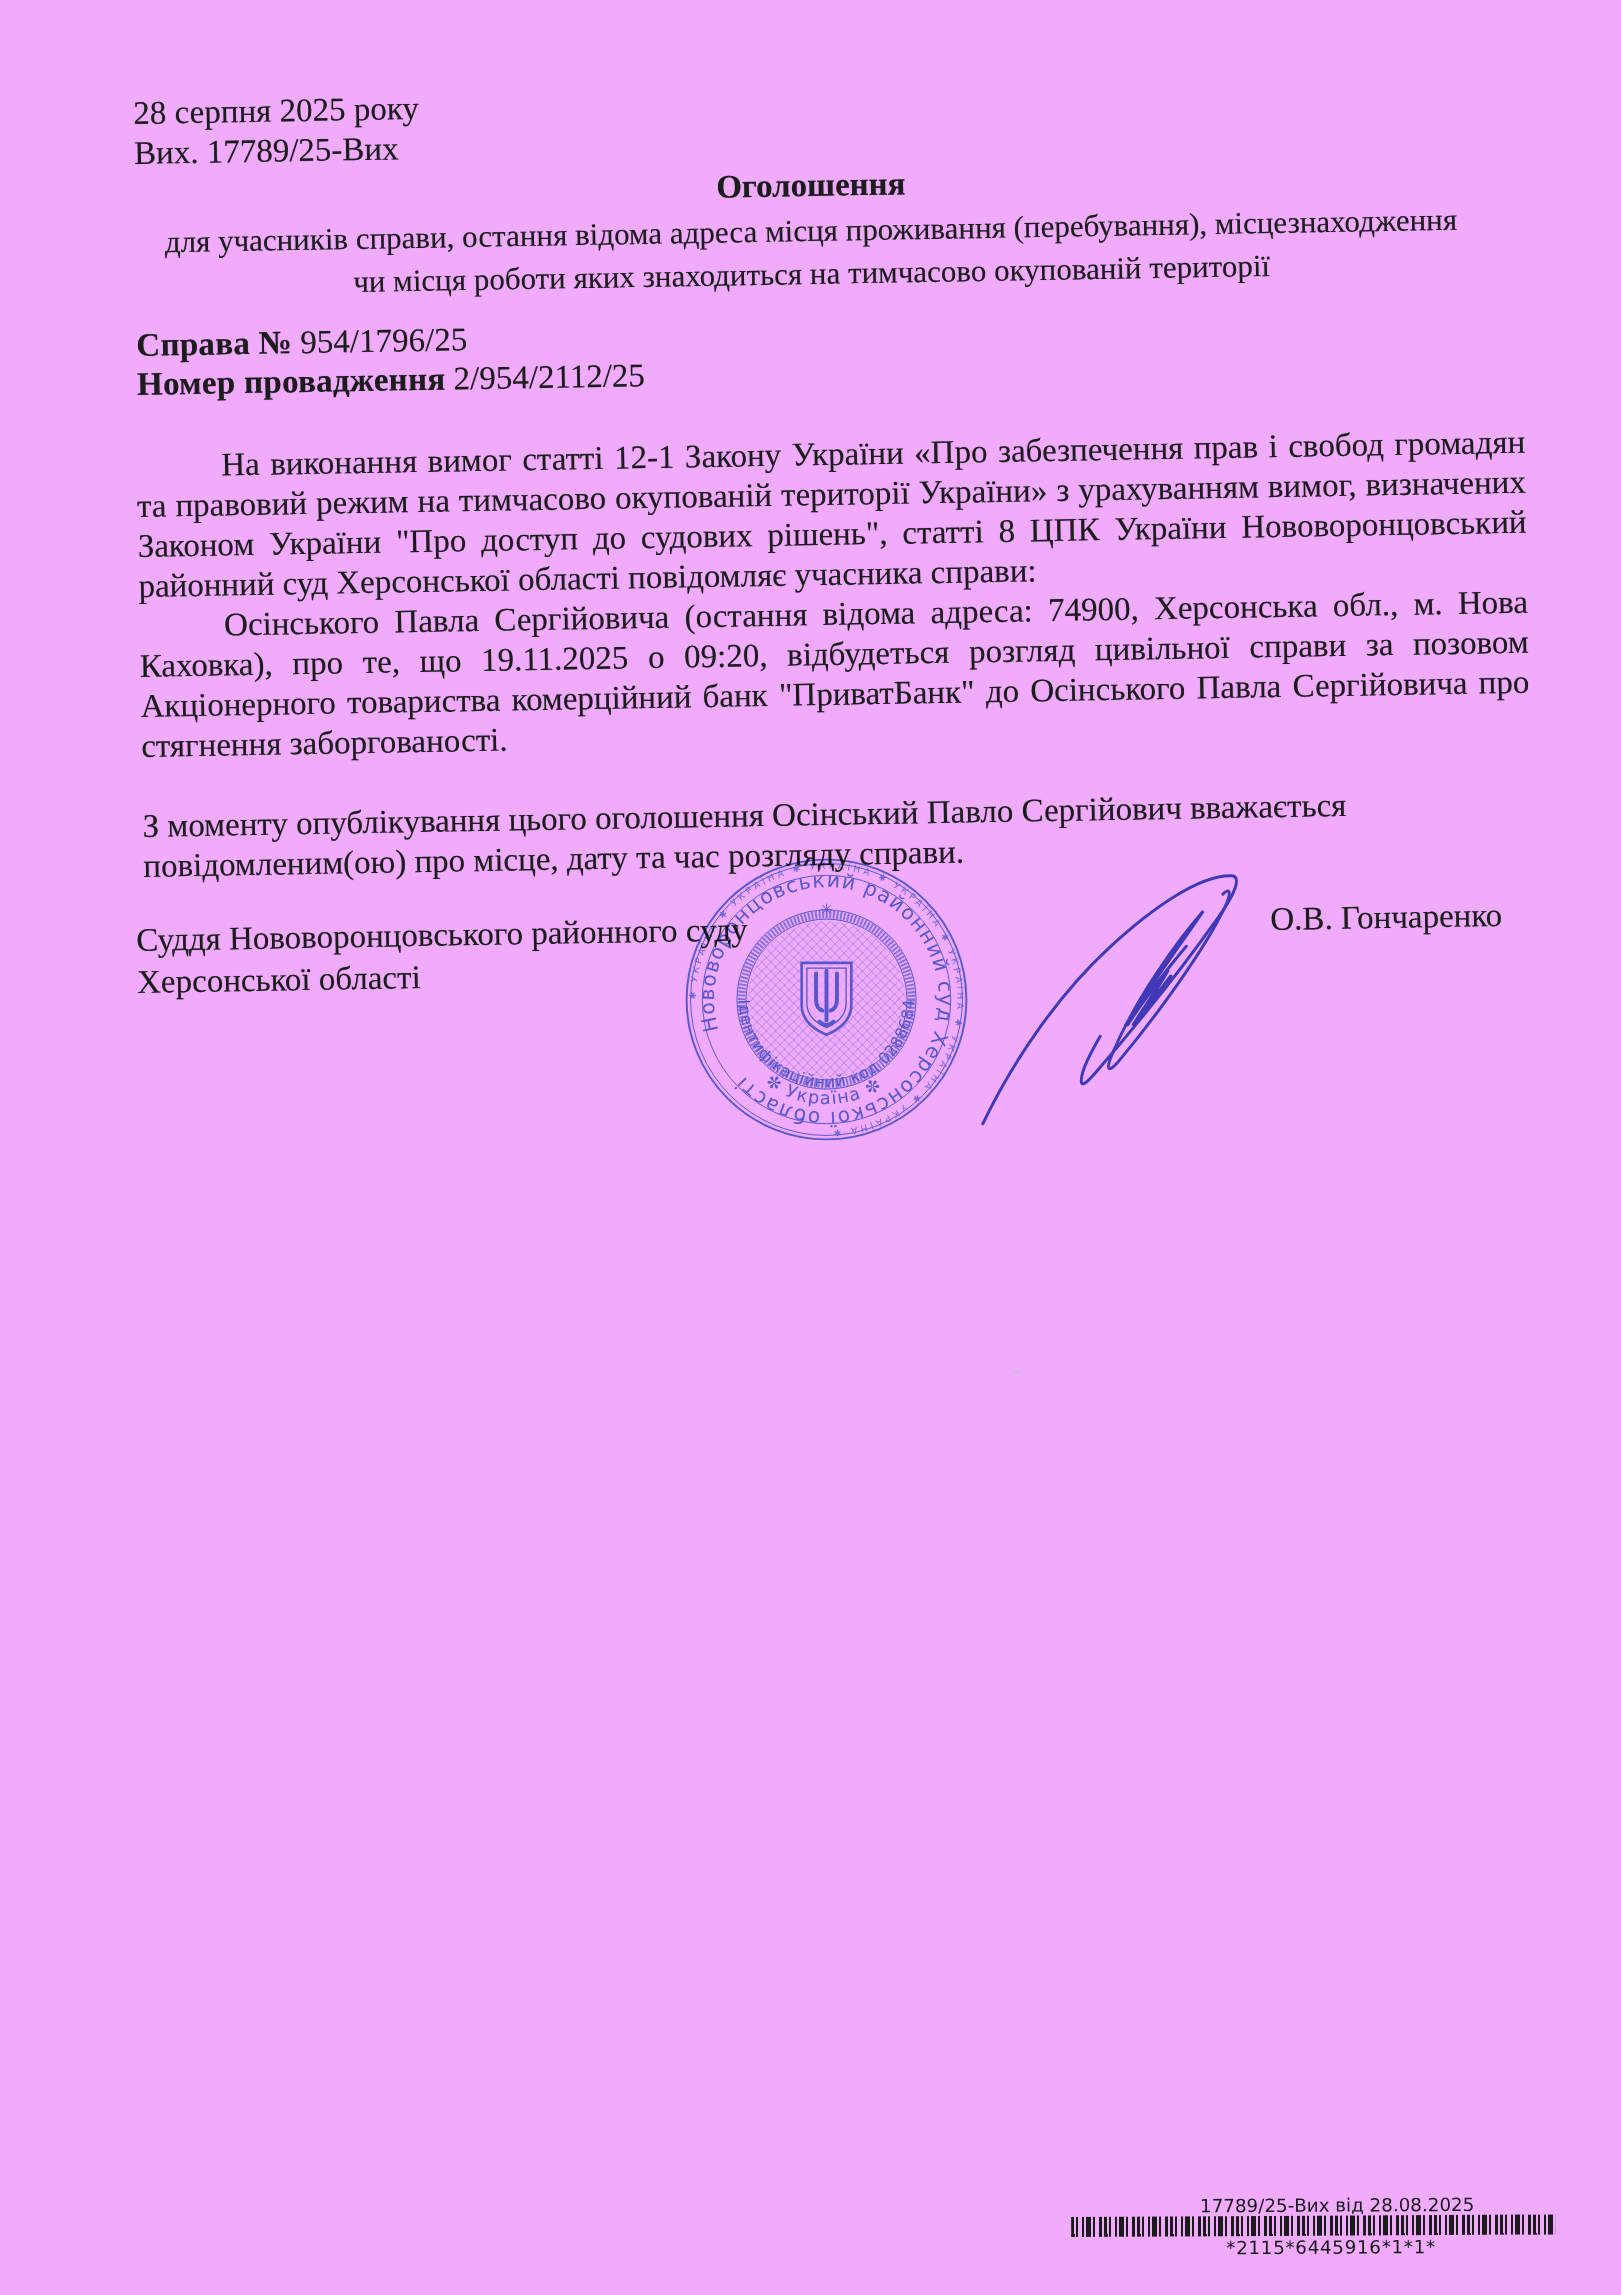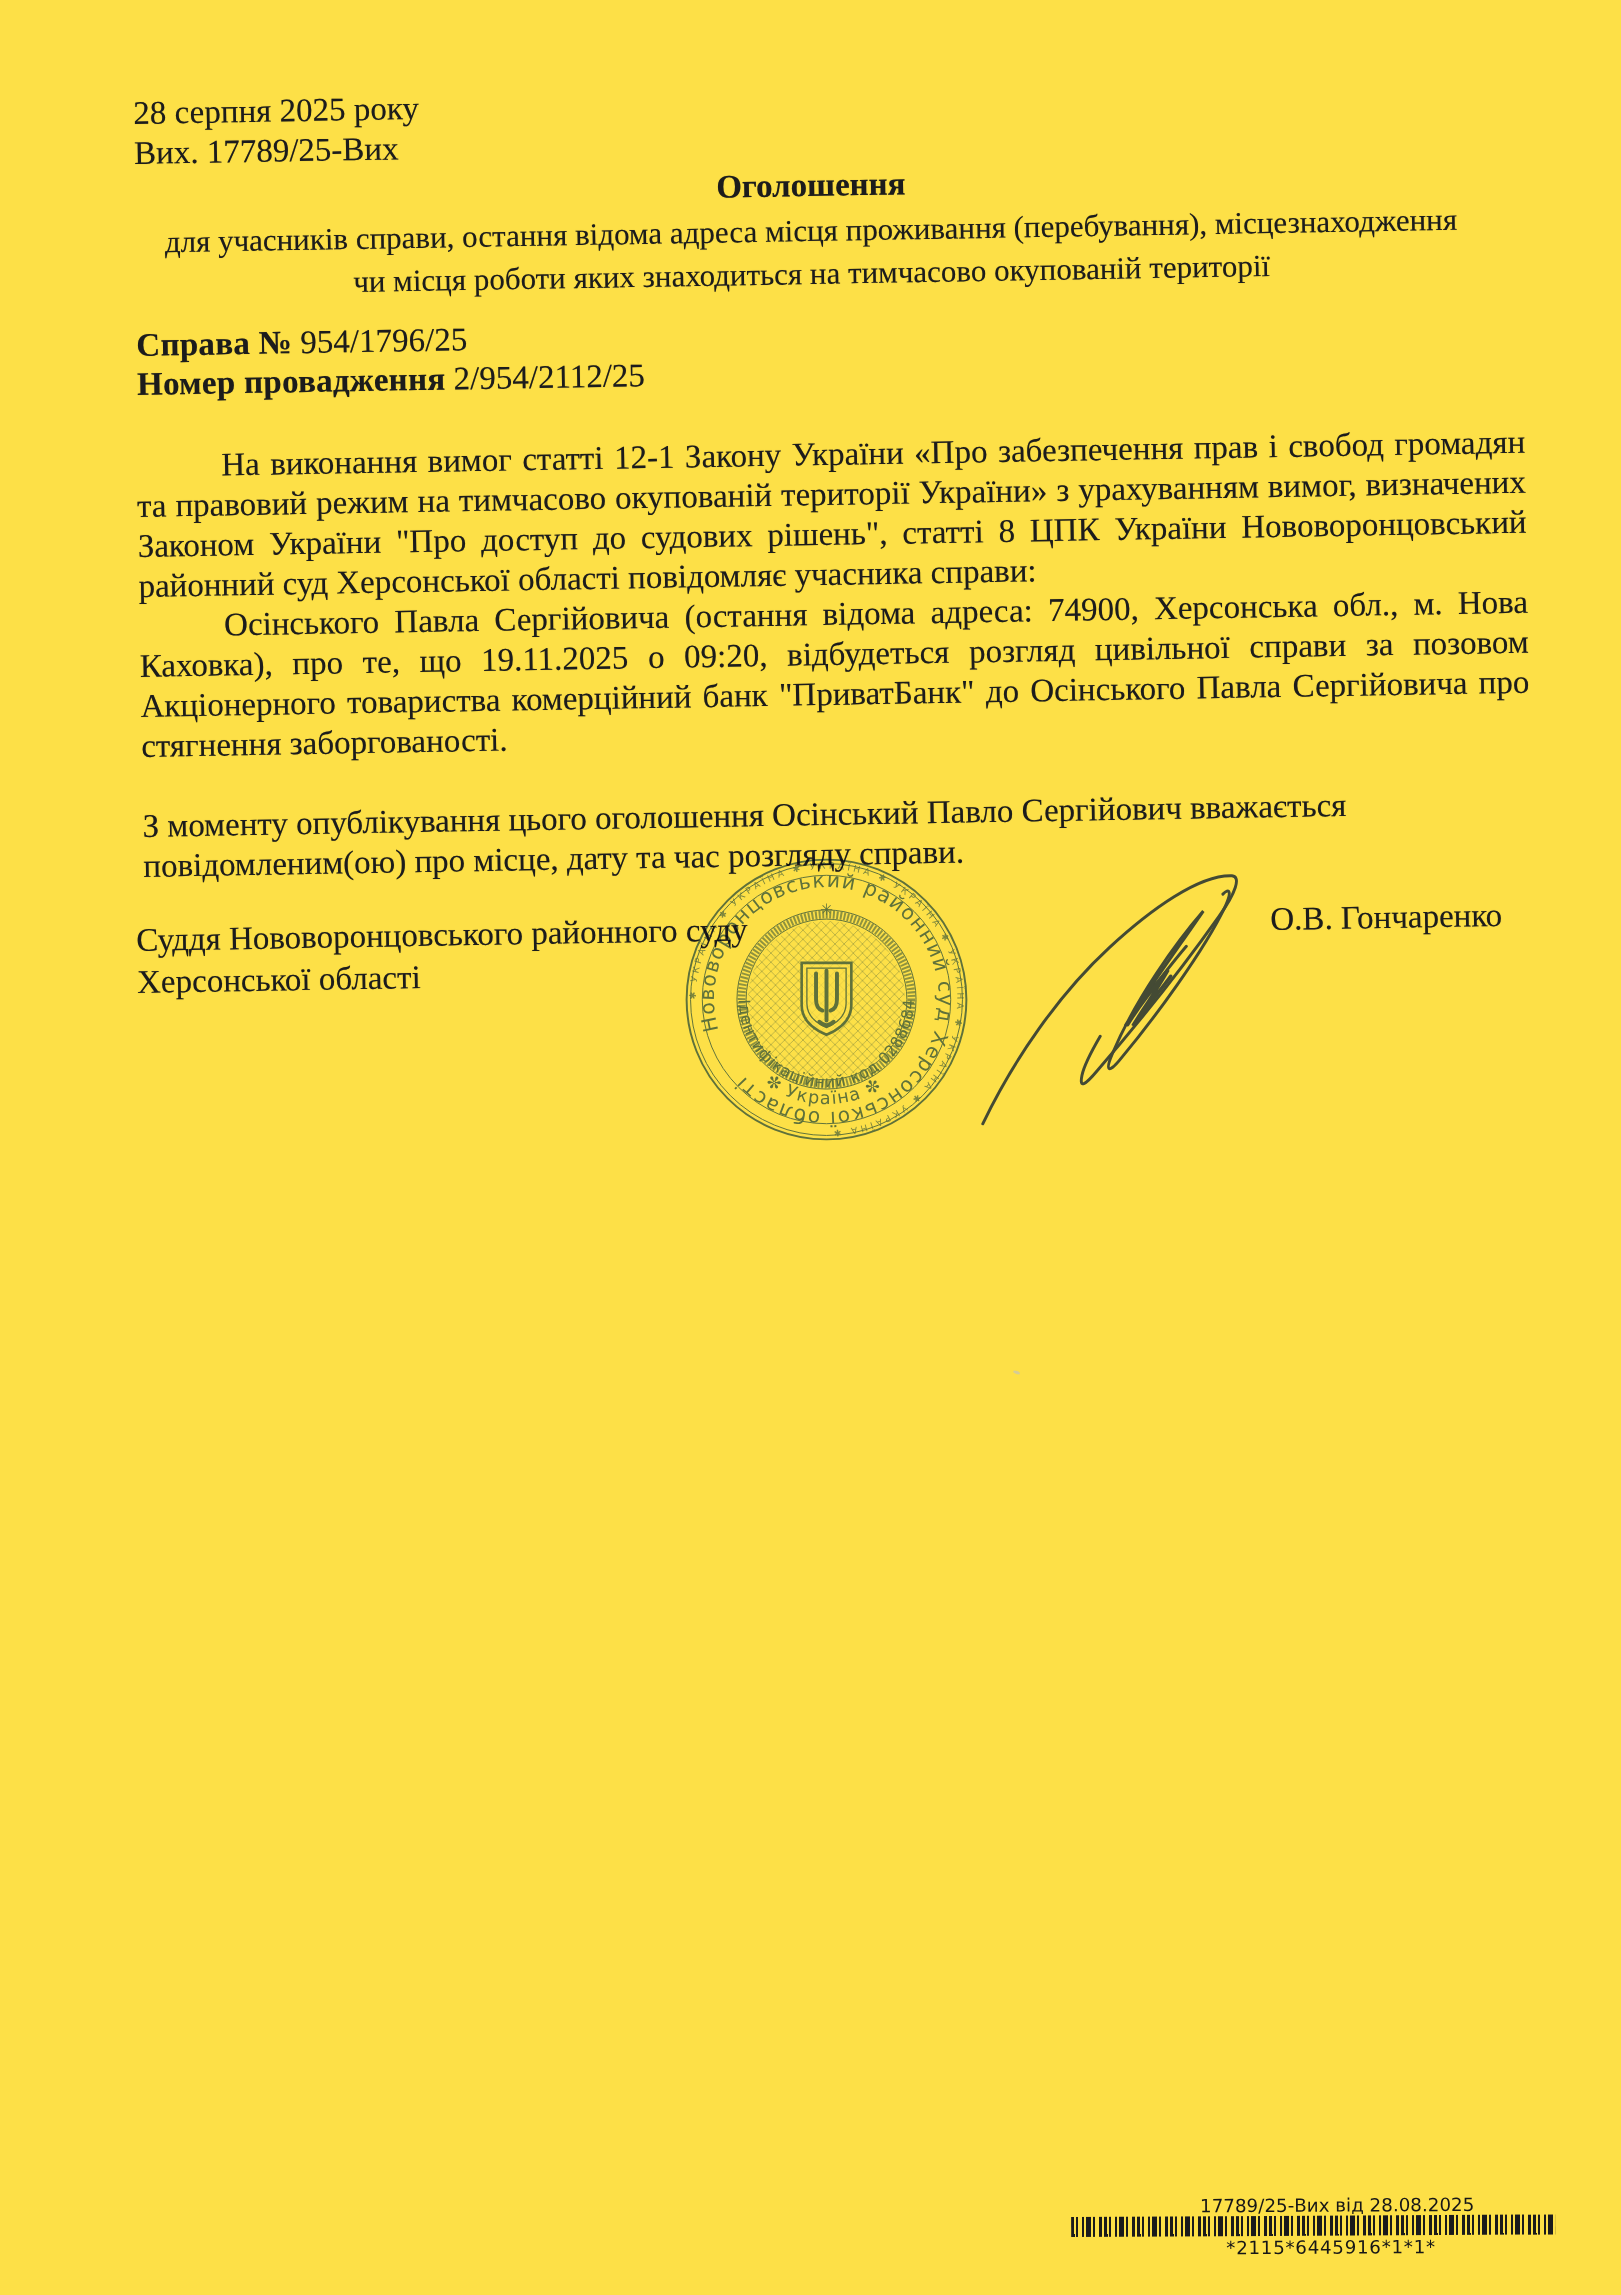--- a/index.html
+++ b/index.html
@@ -1,19 +1,19 @@
 <!DOCTYPE html>
 <html style="font-size:10.4px"><head>
 <meta charset="utf-8">
 <style>
   html,body{margin:0;padding:0;background:#ffffff;}
   .page{
     position:relative;
     width:1621px;height:2295px;
-    background:#fde047;
+    background:#f0abfc;
     overflow:hidden;
     font-family:"Liberation Serif", serif;
     color:#1c1c1c;
   }
   .blk{position:absolute;}
   .tilt{transform:rotate(-1deg);transform-origin:left top;}
   .tiltc{transform:rotate(-1deg);transform-origin:center top;}
   .nowrap{white-space:nowrap;}
   .txt{font-size:33px;line-height:40px;text-shadow:0 0 0.7px rgba(25,25,25,.45);}
   .date-block{left:133px;top:93px;line-height:40px;}

